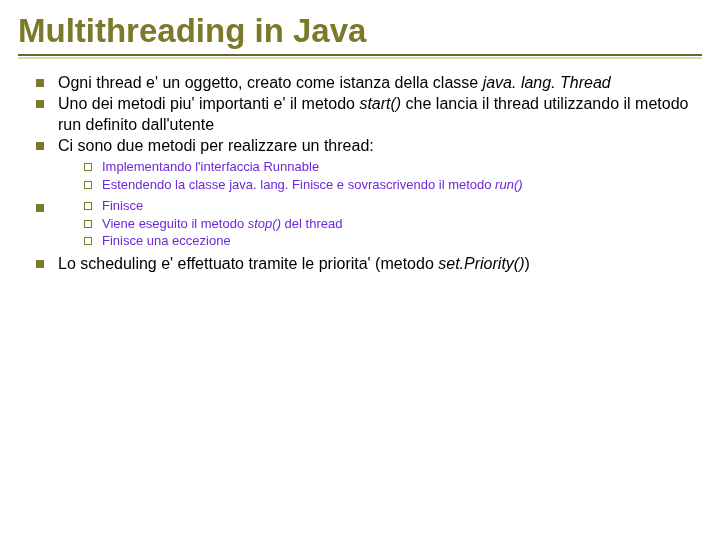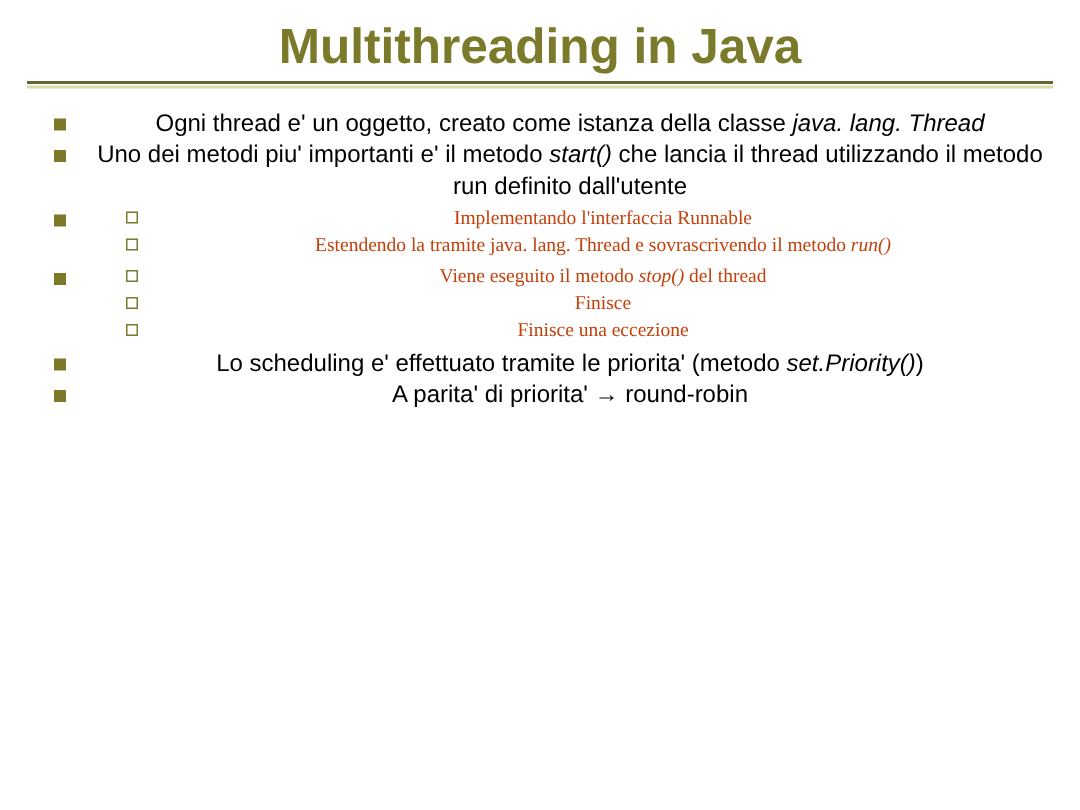--- a/index.html
+++ b/index.html
@@ -11,21 +11,20 @@
     background: #fff;
     box-sizing: border-box;
     overflow: hidden;
   }
   .slide {
     width: 720px;
     height: 540px;
     box-sizing: border-box;
     padding: 12px 18px 26px 18px;
     position: relative;
-    text-align: center;
   }
   .title {
     font-size: 33px;
     font-weight: bold;
     color: #7a7a2a;
     margin: 0 0 4px 0;
     font-family: Arial, Helvetica, sans-serif;
   }
   .rule-dark {
     border: none;
@@ -63,22 +62,21 @@
     list-style: none;
     margin: 2px 0 4px 26px;
     padding: 0;
   }
   ul.level2 > li {
     position: relative;
     padding-left: 18px;
     margin: 0 0 1px 0;
     font-size: 13px;
     line-height: 1.3;
-    color: #c2410c;
-    font-family: Liberation Serif, serif;
+    color: #6d28d9;
   }
   ul.level2 > li::before {
     content: "";
     position: absolute;
     left: 0;
     top: 4px;
     width: 6px;
     height: 6px;
     border: 1px solid #7a7a2a;
     background: transparent;
@@ -101,46 +99,44 @@
     </li>
 
 
 
     <li>
       <span>Uno dei metodi piu' importanti e' il metodo </span><span class="ital">start()</span><span> che lancia il thread utilizzando il metodo run definito dall'utente</span>
     </li>
 
 
     <li>
+      <span>Ci sono due metodi per realizzare un thread:</span>
       <ul class="level2">
         <li>
           <span>Implementando l'interfaccia Runnable</span>
         </li>
         <li>
-          <span>Estendendo la tramite java. lang. Thread e sovrascrivendo il metodo </span><span class="ital">run()</span>
+          <span>Estendendo la classe java. lang. Finisce e sovrascrivendo il metodo </span><span class="ital">run()</span>
         </li>
       </ul>
     </li>
 
     <li>
       <ul class="level2">
         <li>
-          <span>Viene eseguito il metodo </span><span class="ital">stop()</span><span> del thread</span>
+          <span>Finisce</span>
         </li>
         <li>
-          <span>Finisce</span>
+          <span>Viene eseguito il metodo </span><span class="ital">stop()</span><span> del thread</span>
         </li>
         <li>
           <span>Finisce una eccezione</span>
         </li>
       </ul>
     </li>
 
     <li>
       <span>Lo scheduling e' effettuato tramite le priorita' (metodo </span><span class="ital">set.Priority()</span><span>)</span>
     </li>
 
-    <li>
-      <span>A parita' di priorita' </span><span class="arrow">→</span><span> round-robin</span>
-    </li>
 
   </ul>
 </div>
 
 </body></html>

